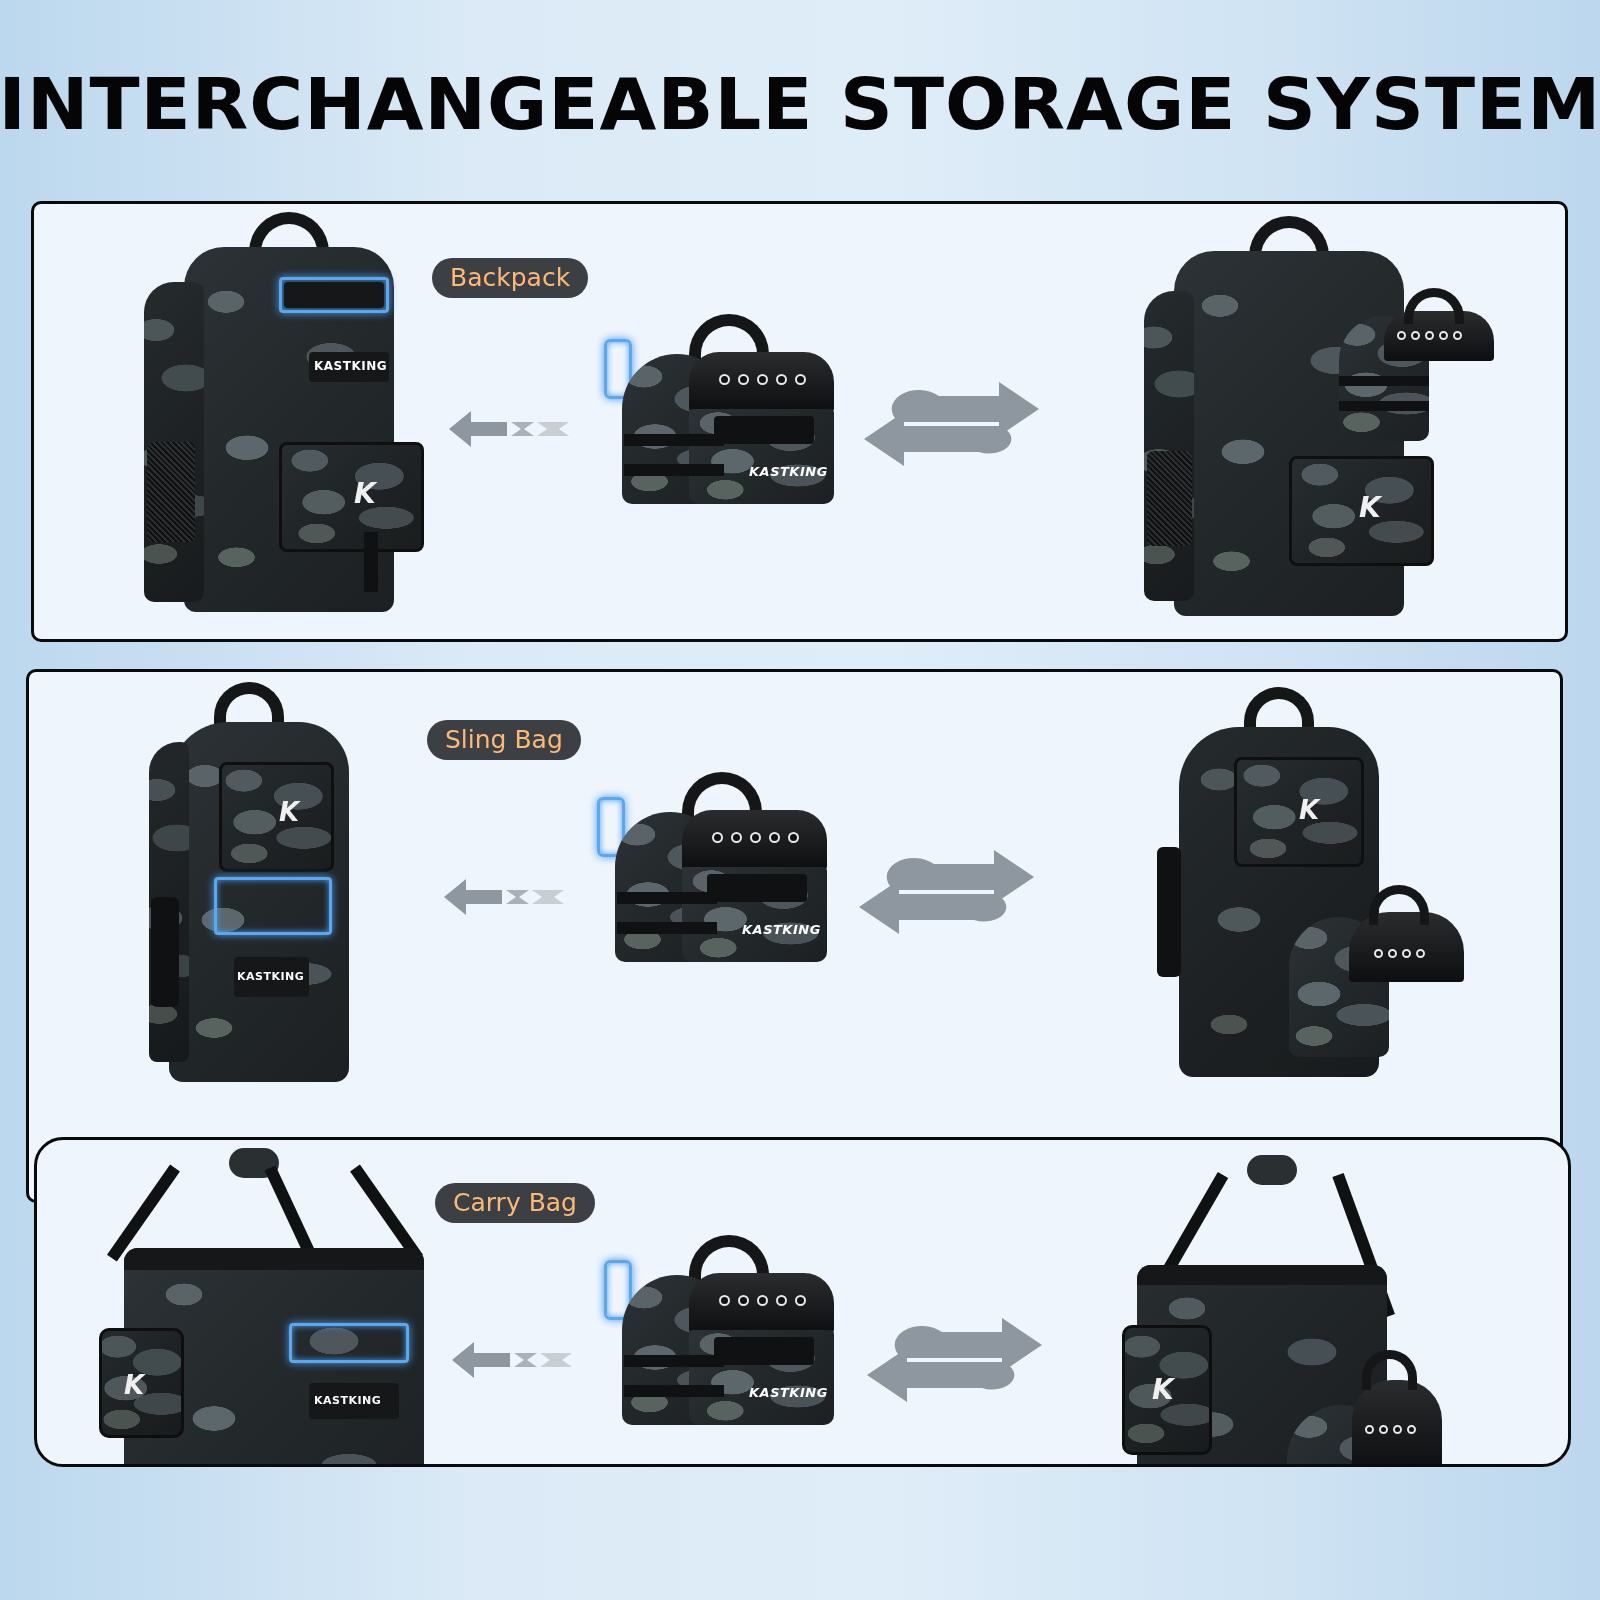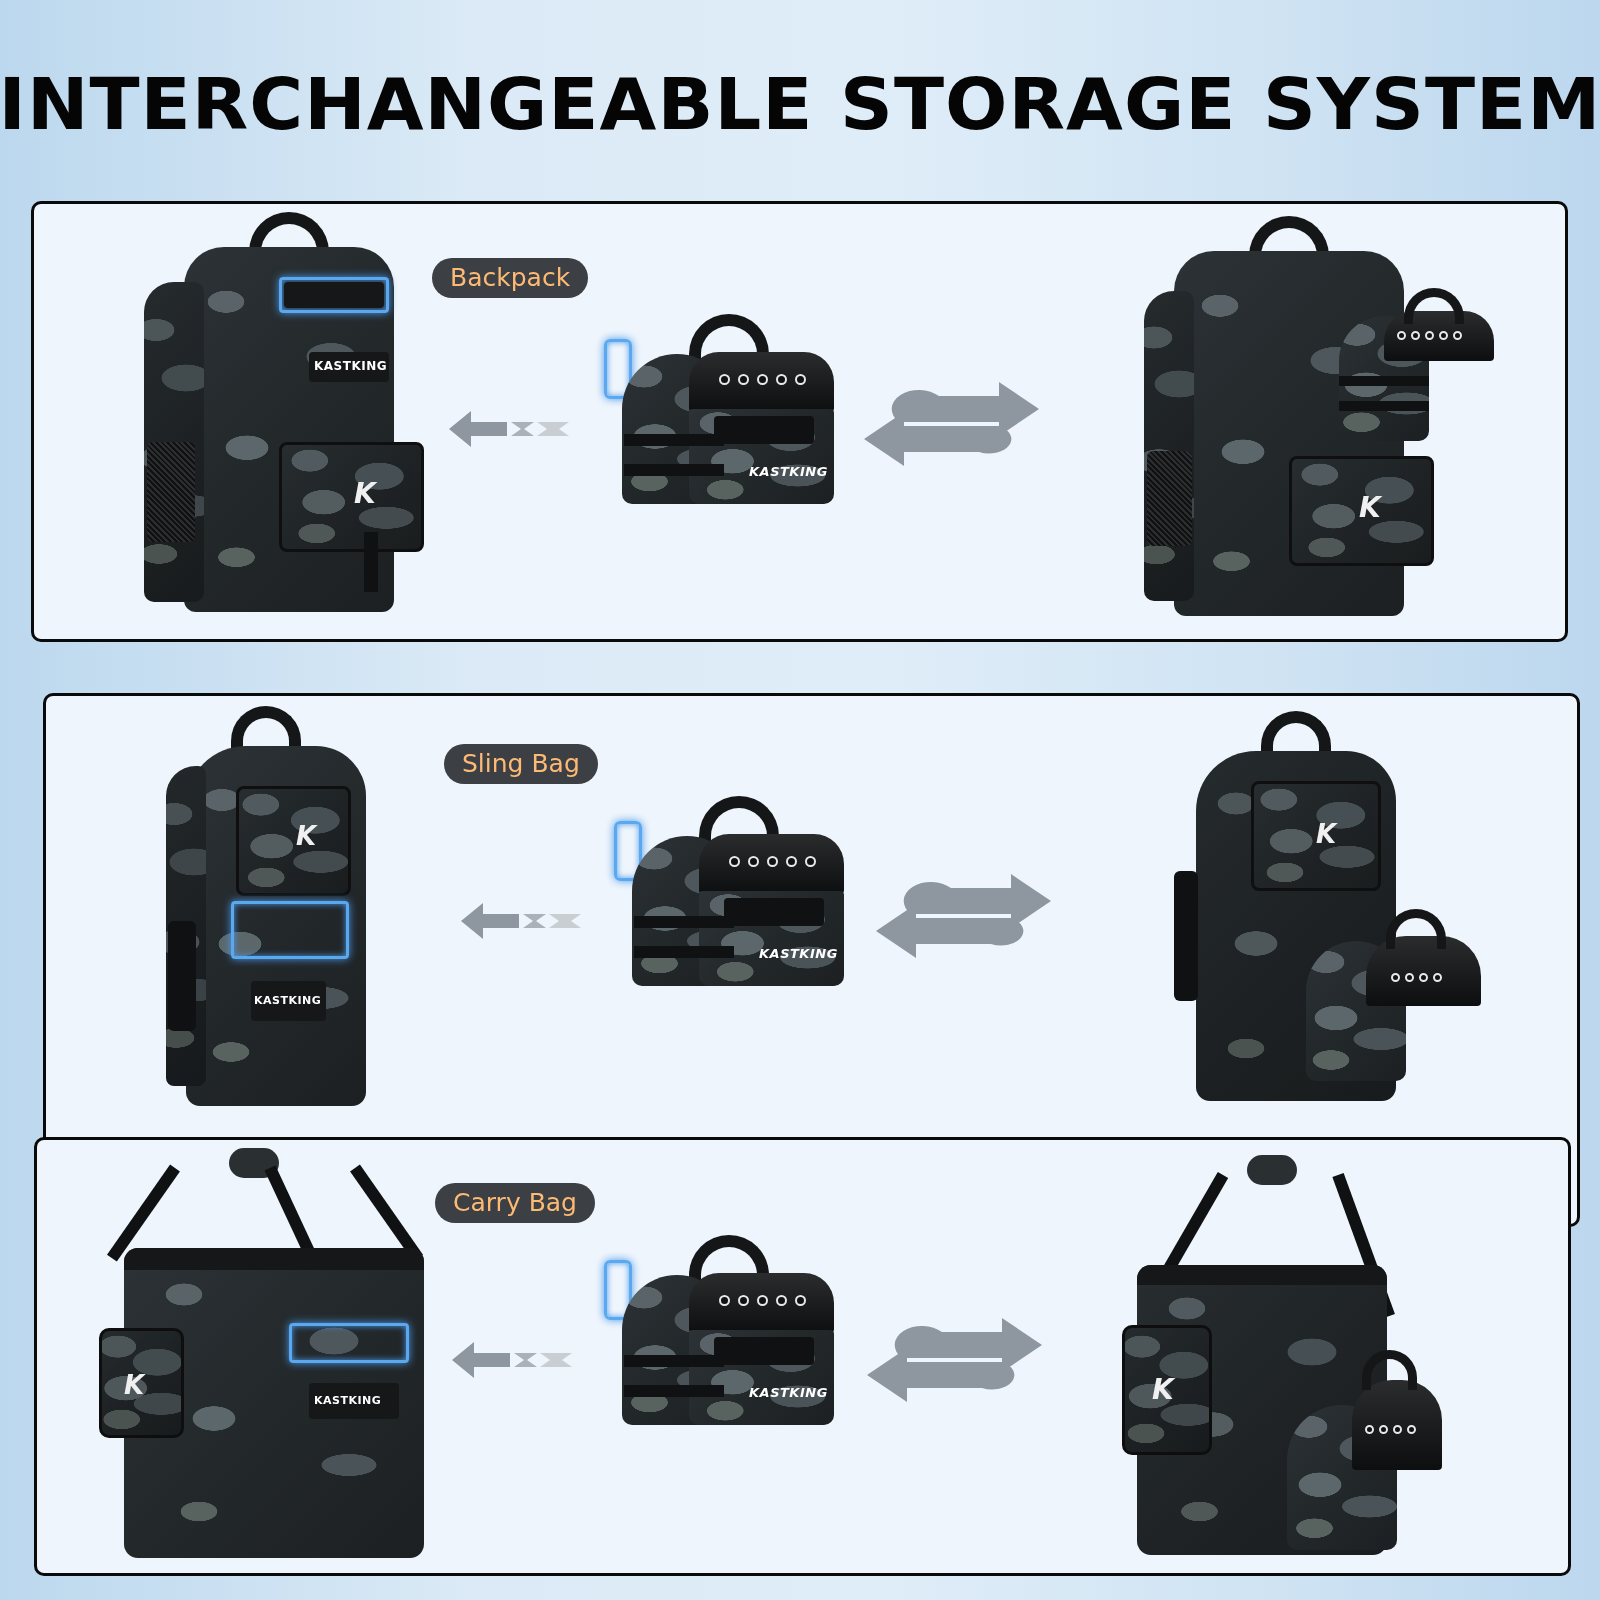--- a/index.html
+++ b/index.html
@@ -17,22 +17,22 @@
       color: #050505;
       transform: scaleX(1.02);
     }
     .panel {
       position: absolute; left: 31px; width: 1537px;
       background: #eff5fc;
       border: 3px solid #0a0a0a; border-radius: 10px;
       overflow: hidden;
     }
     .panel.p1 { top: 201px; height: 441px; }
-    .panel.p2 { top: 669px; height: 534px; left: 43px; margin-top: 24px; }
-    .panel.p3 { top: 1137px; height: 439px; left: 34px; }
+    .panel.p2 { top: 669px; height: 534px; left: 26px; }
+    .panel.p3 { top: 1137px; height: 330px; left: 34px; border-radius: 29px; }
 
     .pill {
       position: absolute; left: 398px; top: 54px;
       height: 40px; padding: 0 18px;
       background: #3c3f44; color: #fdba74;
       border-radius: 20px;
       font-family: "DejaVu Sans", sans-serif;
       font-size: 25px; line-height: 40px;
       white-space: nowrap;
     }

